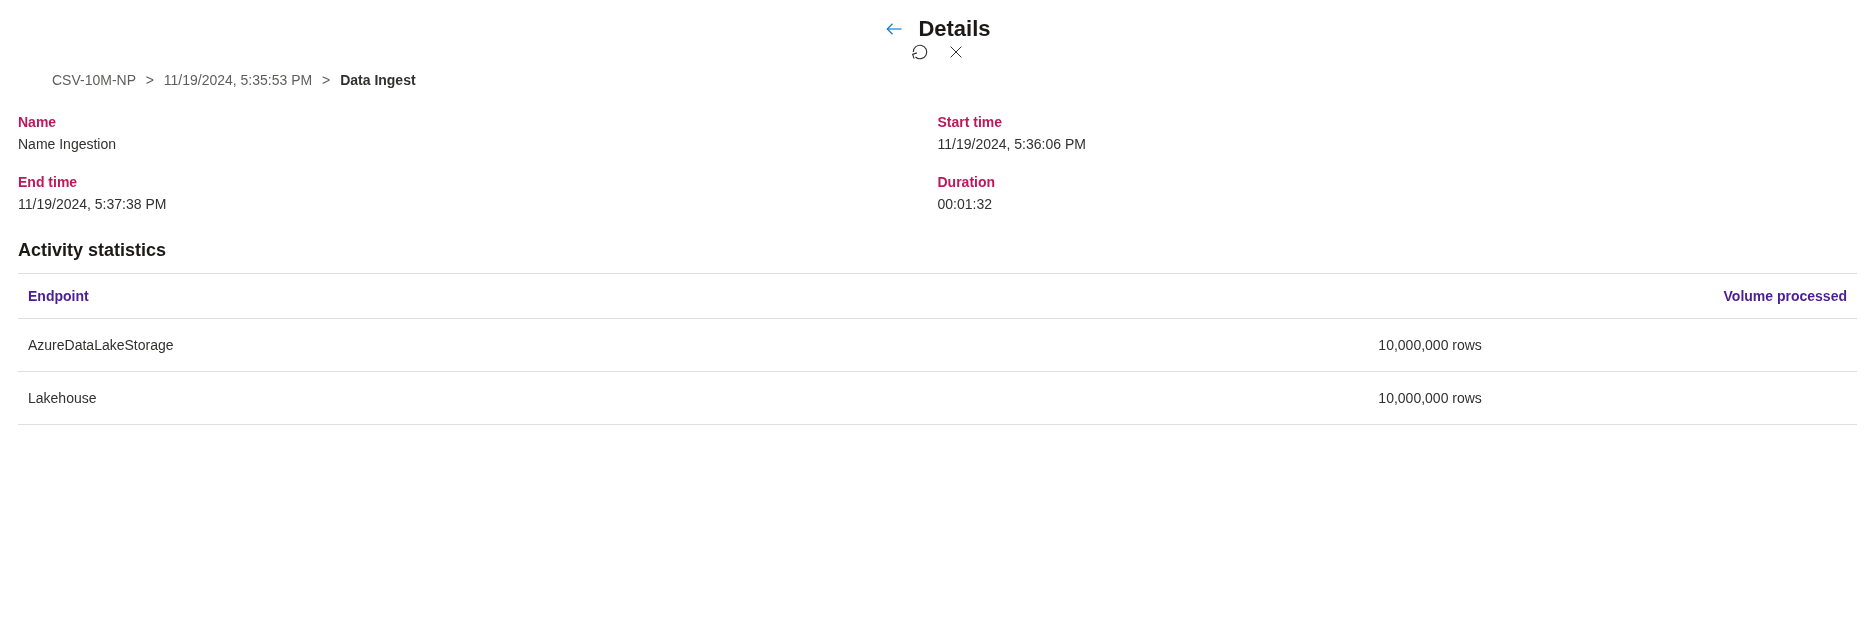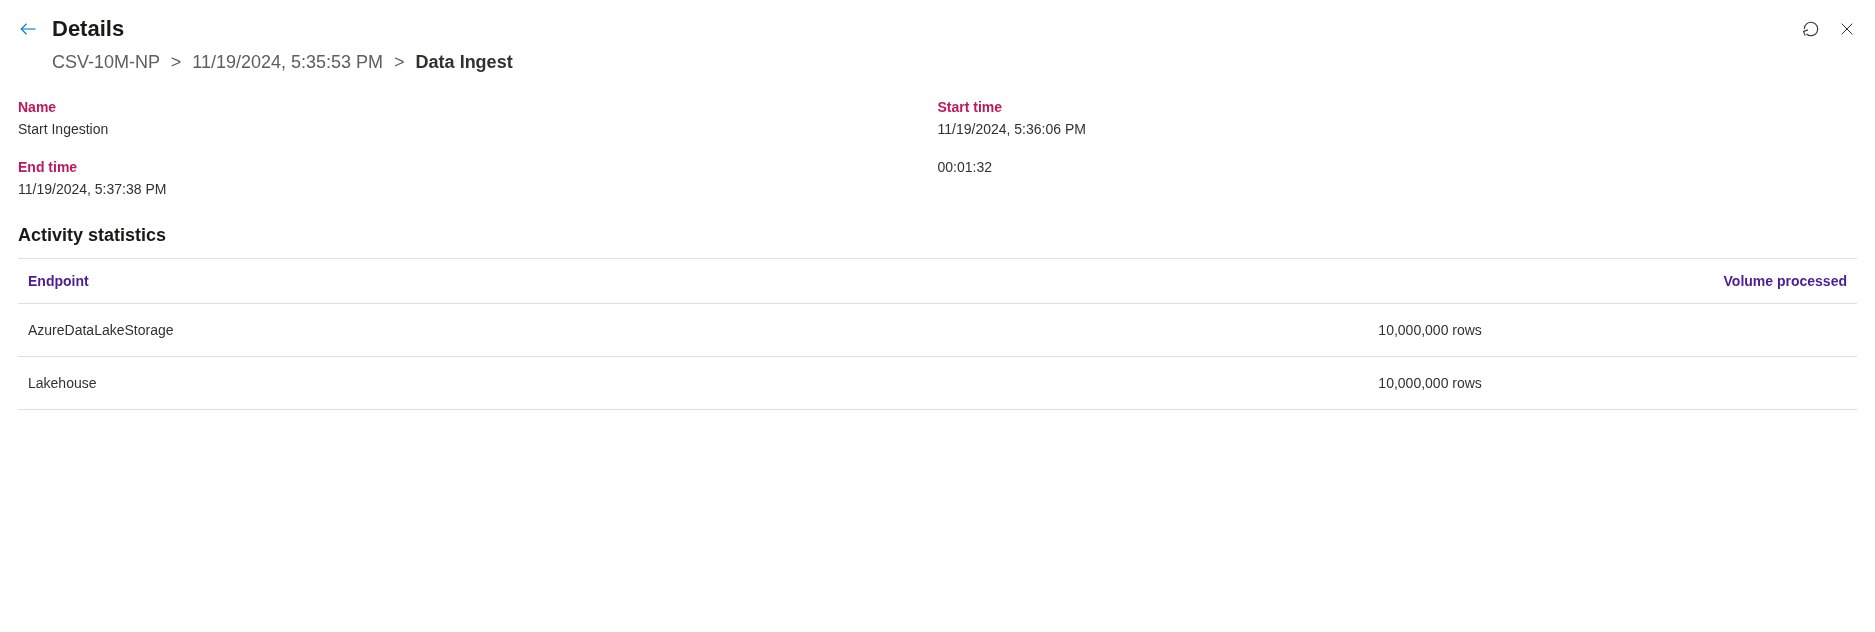--- a/index.html
+++ b/index.html
@@ -11,20 +11,21 @@
     body {
       background: #ffffff;
       color: #323130;
       padding: 16px 18px;
     }
     .header-row {
       display: flex;
       align-items: center;
       justify-content: space-between;
       margin-bottom: 10px;
+      flex-direction: column;
     }
     .header-left {
       display: flex;
       align-items: center;
       gap: 14px;
     }
     .back-btn {
       width: 20px;
       height: 20px;
       cursor: pointer;
@@ -47,21 +48,21 @@
       width: 20px;
       height: 20px;
       cursor: pointer;
       color: #323130;
       display: flex;
       align-items: center;
       justify-content: center;
     }
     .breadcrumb {
       margin-left: 34px;
-      font-size: 18px;
+      font-size: 14px;
       color: #605e5c;
       margin-bottom: 26px;
     }
     .breadcrumb .crumb {
       color: #605e5c;
     }
     .breadcrumb .crumb-current {
       color: #323130;
       font-weight: 600;
     }
@@ -171,31 +172,32 @@
   <span class="crumb">CSV-10M-NP</span>
   <span class="sep">&gt;</span>
   <span class="crumb">11/19/2024, 5:35:53 PM</span>
   <span class="sep">&gt;</span>
   <span class="crumb-current">Data Ingest</span>
 </div>
 
 <div class="props-grid">
   <div>
     <div class="prop-label">Name</div>
-    <div class="prop-value">Start Ingestion</div>
+    <div class="prop-value">Name Ingestion</div>
   </div>
   <div>
     <div class="prop-label">Start time</div>
     <div class="prop-value">11/19/2024, 5:36:06 PM</div>
   </div>
   <div>
     <div class="prop-label">End time</div>
     <div class="prop-value">11/19/2024, 5:37:38 PM</div>
   </div>
   <div>
+    <div class="prop-label">Duration</div>
     <div class="prop-value">00:01:32</div>
   </div>
 </div>
 
 <div class="section-title">Activity statistics</div>
 
 <table class="activity">
   <thead>
     <tr>
       <th>Endpoint</th>

